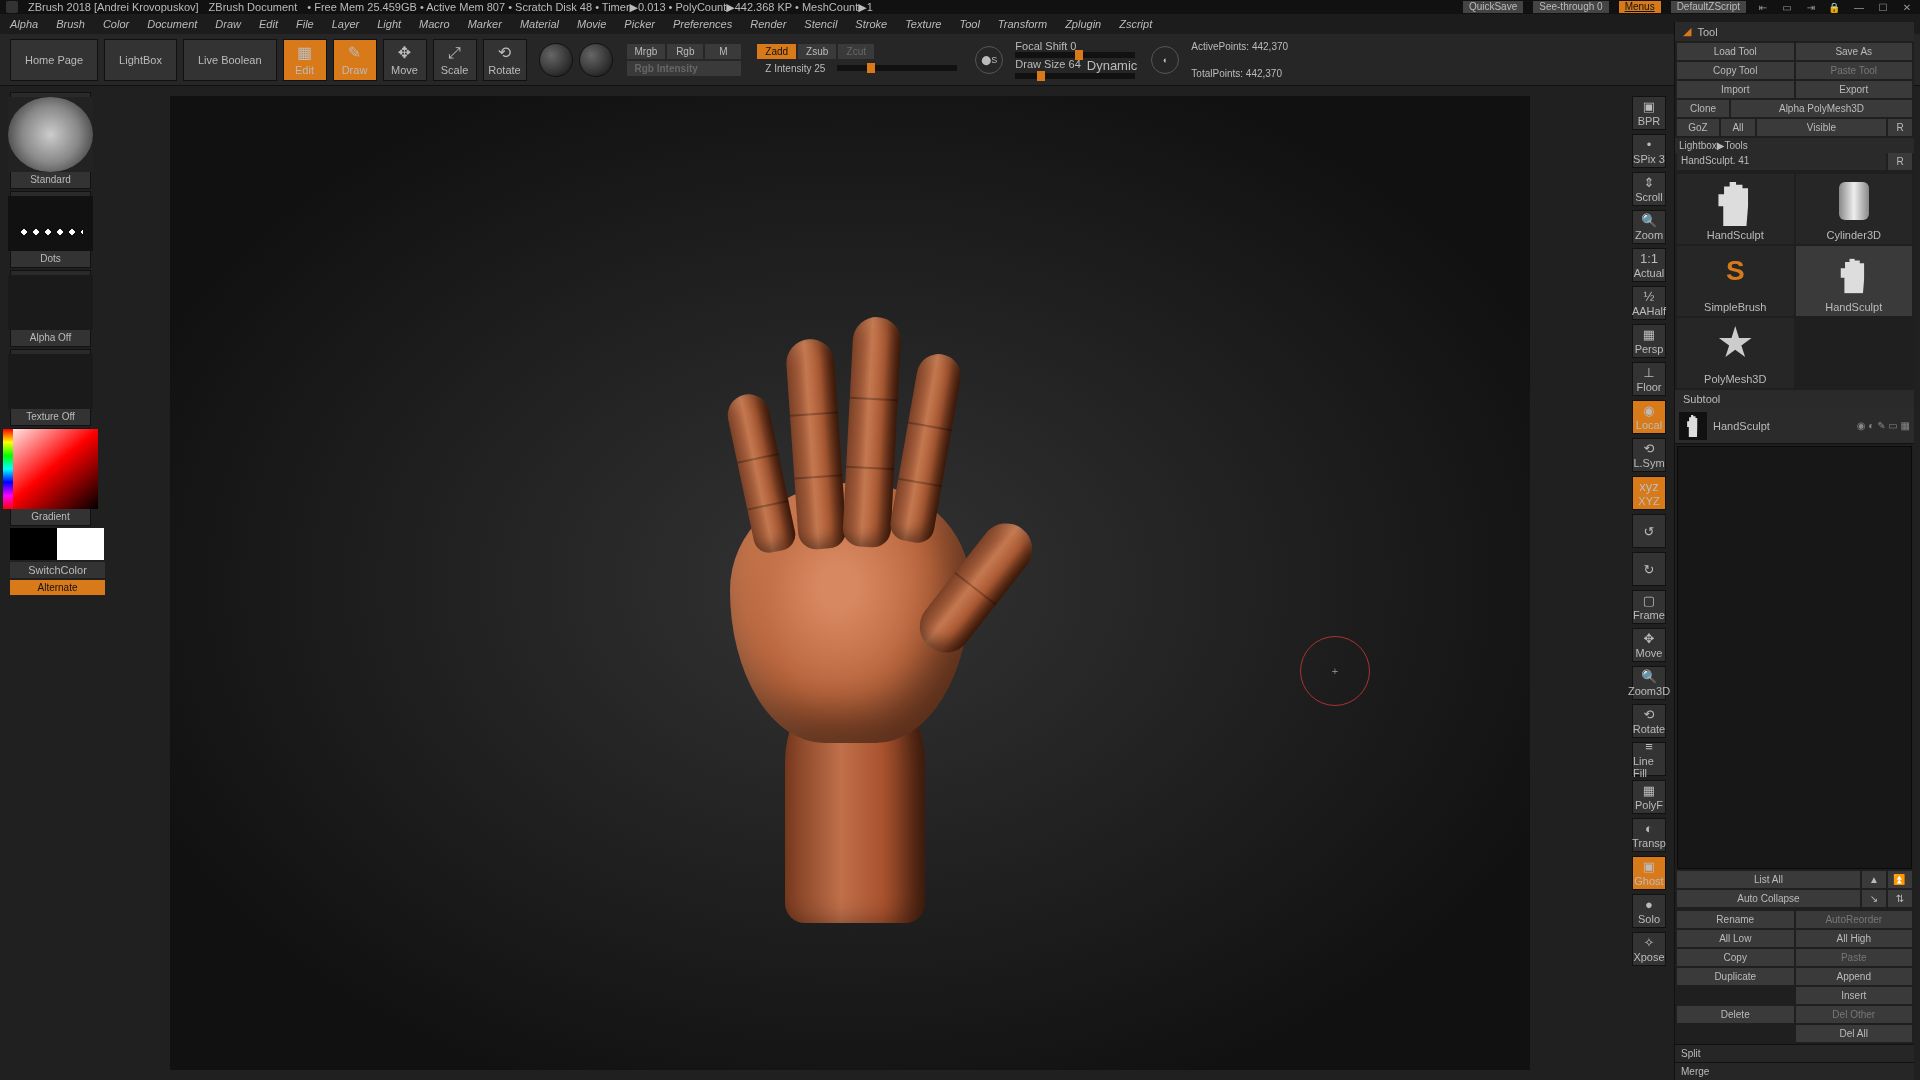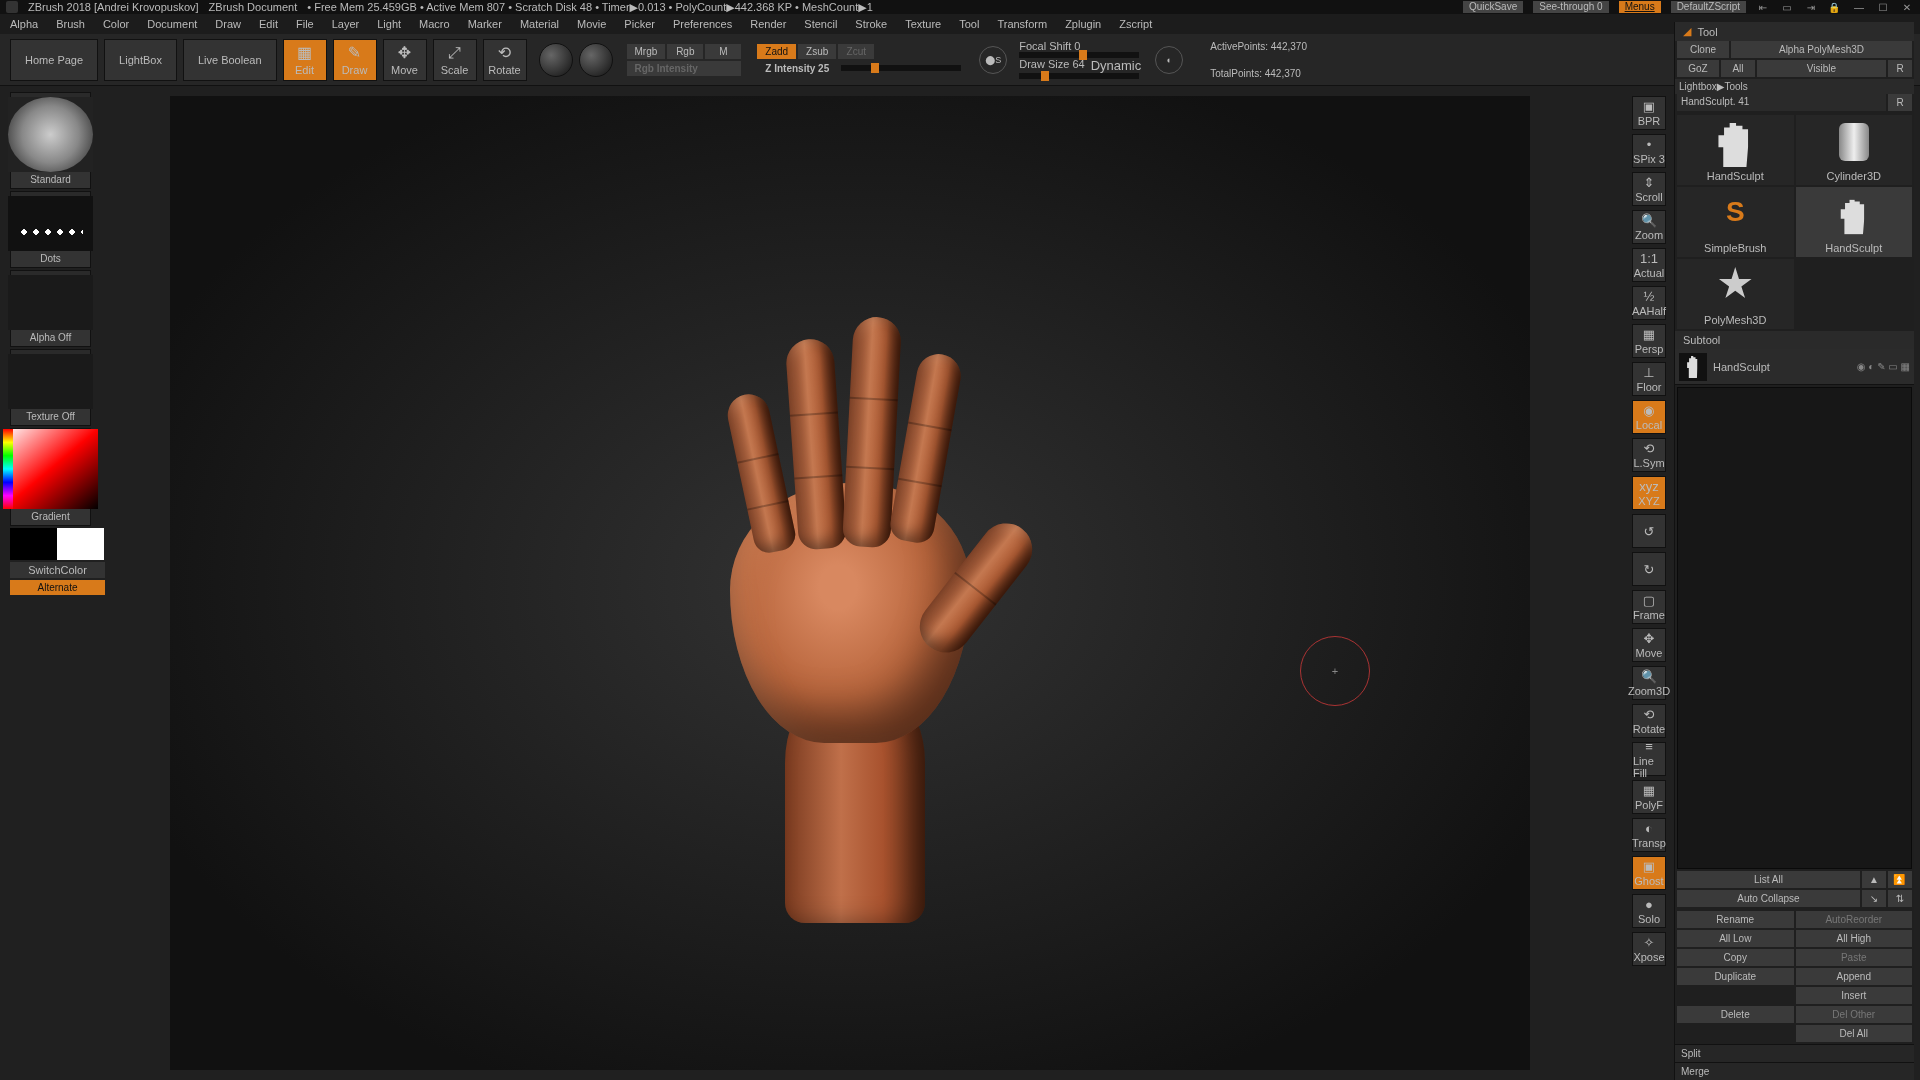--- a/index.html
+++ b/index.html
@@ -8,21 +8,21 @@
 
 .titlebar { height:14px; background:#111; display:flex; align-items:center; padding:0 6px; gap:10px; font-size:10px; }
 .titlebar .logo { width:12px; height:12px; background:#333; border-radius:2px; }
 .titlebar .spacer { flex:1; }
 .titlebar .btn { background:#444; padding:0 6px; height:12px; line-height:12px; font-size:10px; }
 .titlebar .btn.orange { background:#d87a1a; color:#111;text-decoration:underline; }
 .titlebar .ico { width:14px; height:12px; display:flex; align-items:center; justify-content:center; font-size:10px; color:#999; }
 
 
 .menubar { height:20px; background:#1c1c1c; display:flex; align-items:center; padding:0 10px; gap:18px; font-size:11px; }
-.menubar span { cursor:pointer; }
+.menubar span { cursor:pointer;font-style:italic; }
 
 
 .toolbar { height:52px; background:#262626; display:flex; align-items:center; padding:0 10px; gap:6px; border-bottom:1px solid #111; }
 .tbtn { display:flex; flex-direction:column; align-items:center; justify-content:center; width:44px; height:42px; background:#333; border:1px solid #111; font-size:9px; gap:2px; }
 .tbtn.active { background:#d87a1a; color:#111; }
 .tbtn .ico { font-size:16px; }
 .wide-btn { padding:0 14px; height:42px; display:flex; align-items:center; background:#333; border:1px solid #111; }
 .round { width:34px; height:34px; border-radius:50%; background:#555; border:1px solid #111; }
 .round.dark { background:radial-gradient(circle at 35% 35%, #666, #111); }
 .mode-col { display:flex; flex-direction:column; gap:2px; }
@@ -185,21 +185,21 @@
     <span class="chip dim" style="width:auto;text-align:left;font-weight:bold;">Rgb Intensity</span>
   </div>
 
   <div class="mode-col" style="margin-left:10px;">
     <div class="mode-row">
       <span class="chip on">Zadd</span>
       <span class="chip">Zsub</span>
       <span class="chip dim">Zcut</span>
     </div>
     <div style="display:flex;align-items:center;gap:4px;">
-      <span class="chip" style="background:transparent;font-weight:bold;">Z Intensity 25</span>
+      <span class="chip" style="background:transparent;">Z Intensity 25</span>
       <div class="slider">
           <div class="knob" style="left:25%;"></div>
         </div>
     </div>
   </div>
 
   <div class="dial" style="margin-left:12px;">⬤S</div>
   <div class="slider-col">
     <div class="slider-label">
         <span>Focal Shift 0</span>
@@ -210,21 +210,21 @@
     <div class="slider-label">
         <span>Draw Size 64</span>
         <span style="margin-left:auto;font-size:13px;">Dynamic</span>
       </div>
     <div class="slider">
         <div class="knob" style="left:18%;"></div>
       </div>
   </div>
 
   <div class="dial" style="margin-left:8px;">◐</div>
-  <div class="mode-col" style="margin-left:21px;gap:16px;">
+  <div class="mode-col" style="margin-left:6px;gap:16px;">
     <span class="stat">ActivePoints: 442,370</span>
     <span class="stat">TotalPoints: 442,370</span>
   </div>
 </div>
 
 <div class="left-panel">
   <div class="swatch">
     <div class="img">
         <div class="brush-preview"></div>
       </div>
@@ -377,20 +377,28 @@
       <span class="g">✧</span>
       <span>Xpose</span>
     </div>
   </div>
 
 <div class="tool-panel">
   <div class="hdr">
       <span class="arrow">◢</span>
       <span>Tool</span>
     </div>
+  <div class="grid2">
+    <div class="pbtn">Load Tool</div>
+    <div class="pbtn">Save As</div>
+    <div class="pbtn">Copy Tool</div>
+    <div class="pbtn dim">Paste Tool</div>
+    <div class="pbtn">Import</div>
+    <div class="pbtn">Export</div>
+  </div>
   <div class="row">
     <div class="pbtn" style="flex:0 0 52px;">Clone</div>
     <div class="pbtn">Alpha PolyMesh3D</div>
   </div>
   <div class="row">
     <div class="pbtn" style="flex:0 0 42px;">GoZ</div>
     <div class="pbtn" style="flex:0 0 34px;">All</div>
     <div class="pbtn">Visible</div>
     <div class="pbtn sq">R</div>
   </div>

